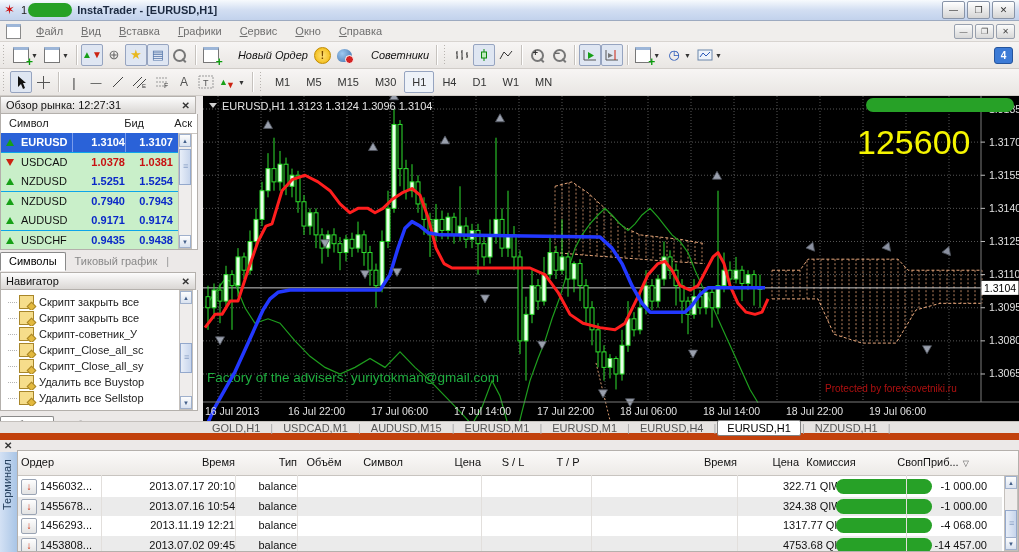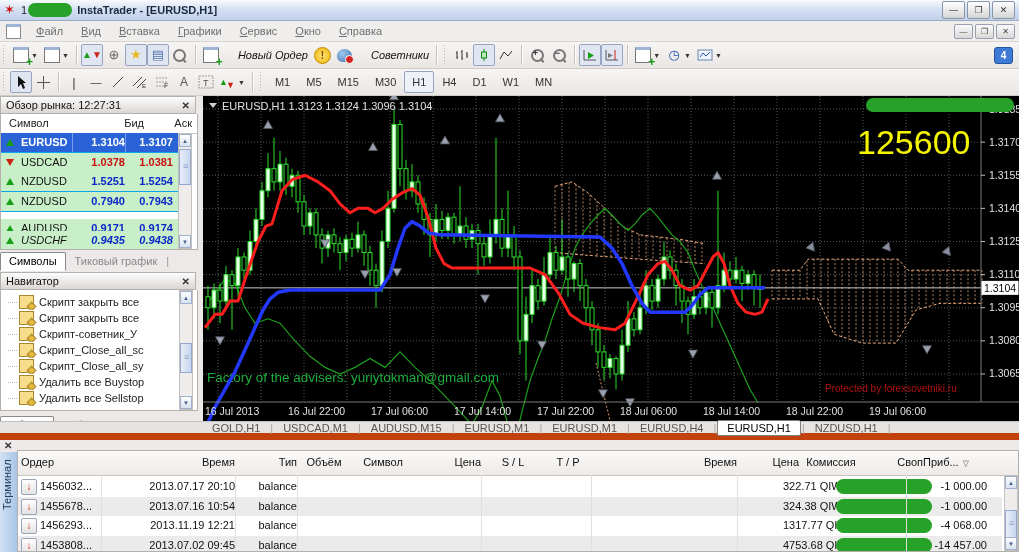--- a/index.html
+++ b/index.html
@@ -350,27 +350,27 @@
             <span class="sym">NZDUSD</span>
             <span class="bid">1.5251</span>
             <span class="ask">1.5254</span>
           </div>
           <div class="mw-row" style="top: 77.5px;">
             <span class="tri-up"></span>
             <span class="sym">NZDUSD</span>
             <span class="bid">0.7940</span>
             <span class="ask">0.7943</span>
           </div>
-          <div class="mw-row" style="top: 97px; margin-top: 8px;">
+          <div class="mw-row" style="top: 97px;">
             <span class="tri-up"></span>
             <span class="sym">AUDUSD</span>
             <span class="bid">0.9171</span>
             <span class="ask">0.9174</span>
           </div>
-          <div class="mw-row" style="top: 116.5px; font-style: italic;">
+          <div class="mw-row" style="top: 116.5px;">
             <span class="tri-up"></span>
             <span class="sym">USDCHF</span>
             <span class="bid">0.9435</span>
             <span class="ask">0.9438</span>
           </div>
         </div>
       <div class="vscroll" style="left:177px;top:19px;bottom:0;">
         <div class="vs-btn" style="top:0;">▲</div>
         <div class="vs-thumb" style="top:15px;height:36px;"></div>
         <div class="vs-btn" style="bottom:0;">▼</div>

